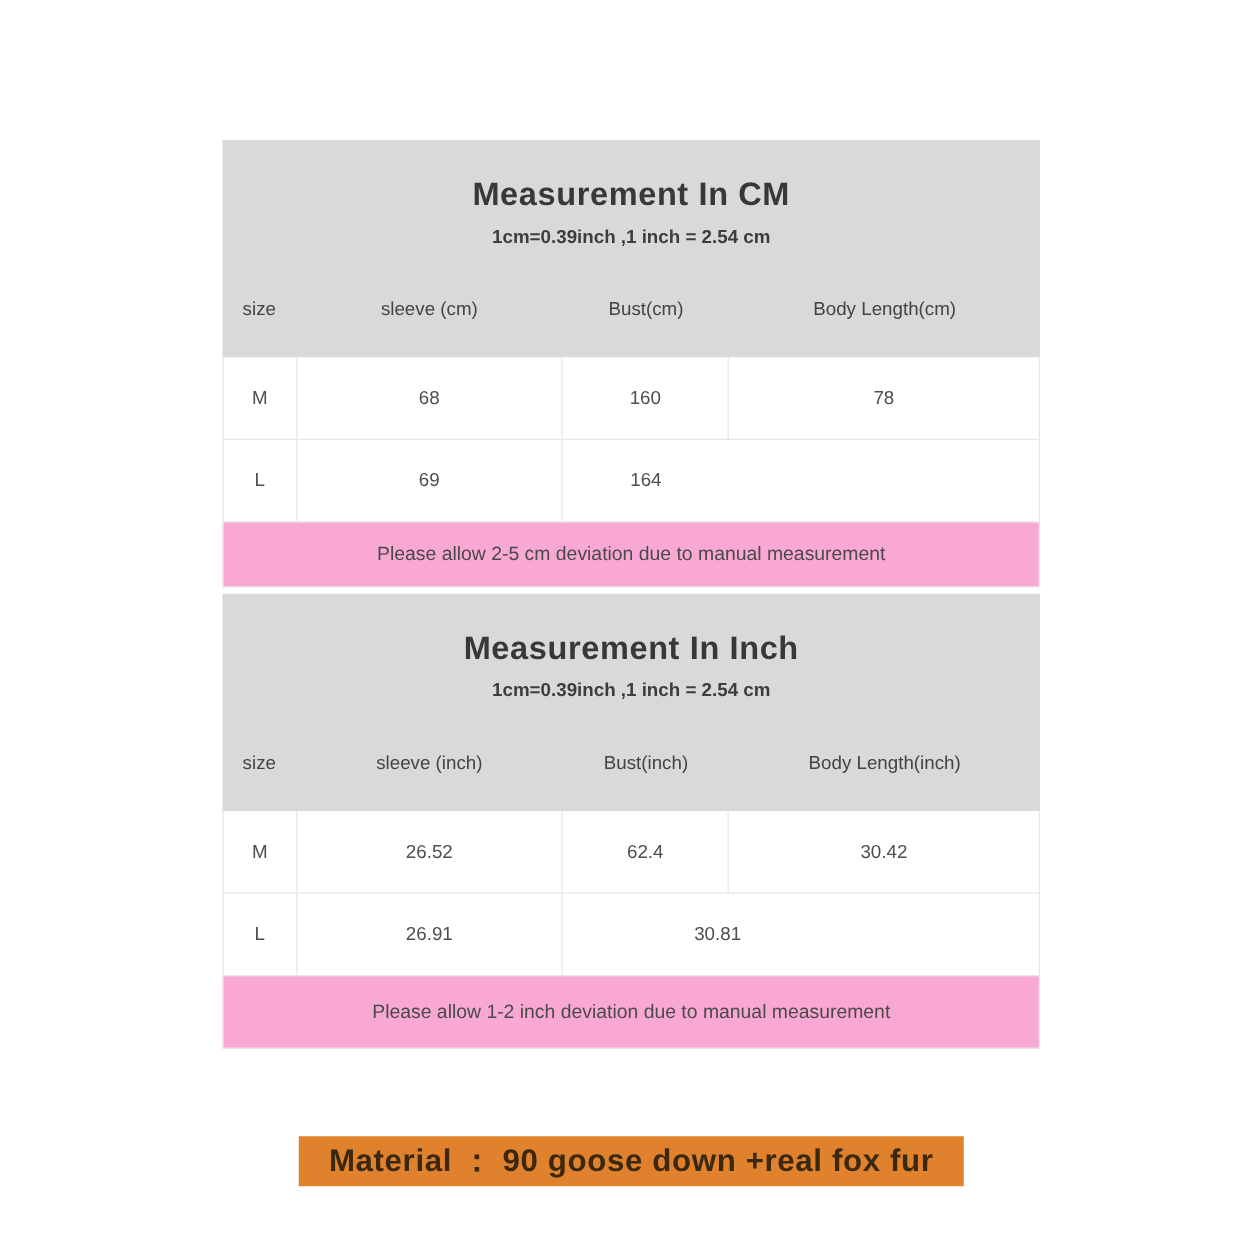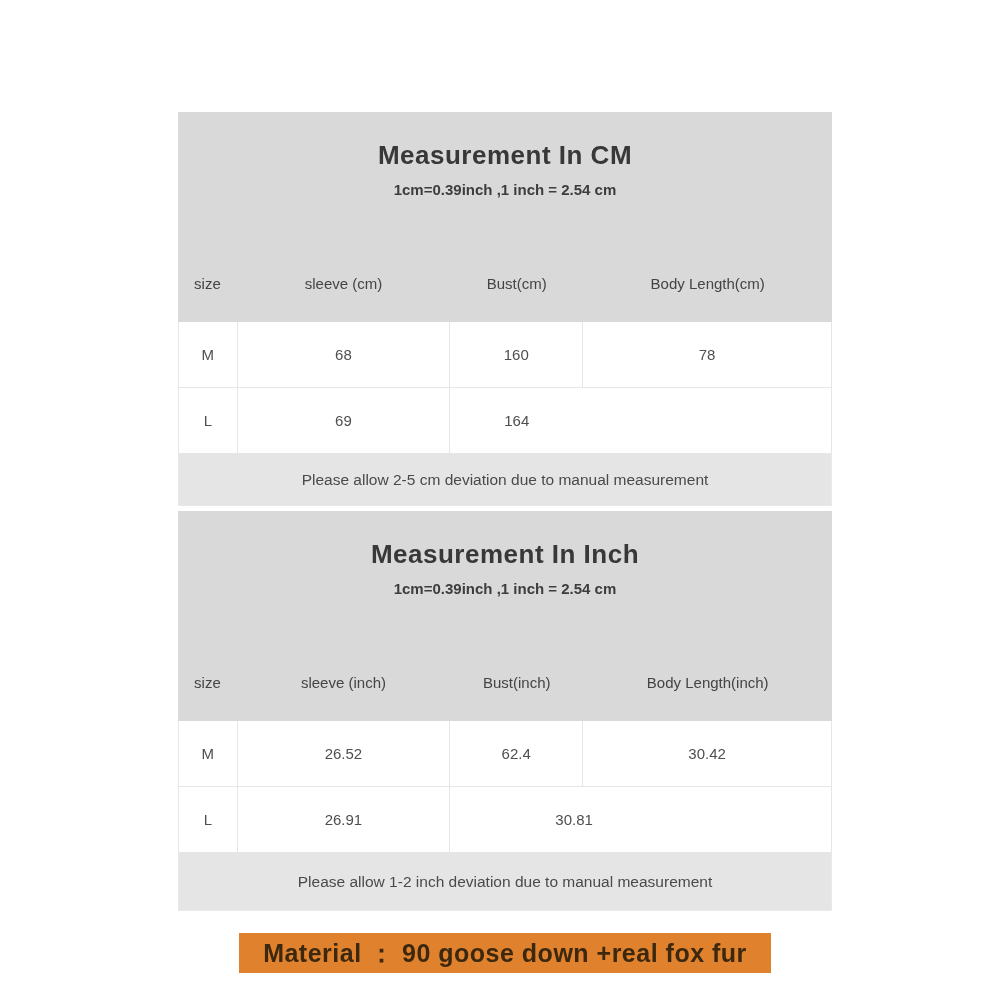--- a/index.html
+++ b/index.html
@@ -36,21 +36,20 @@
   .col-row {
     display: flex;
     margin-top: 38px;
     padding-bottom: 28px;
   }
   .col-cell {
     font-size: 15px;
     color: #444444;
     text-align: center;
     line-height: 20px;
-    margin-top: 36px;
   }
   .c-size   { width: 9%; }
   .c-sleeve { width: 32.6%; }
   .c-bust   { width: 20.4%; }
   .c-body   { width: 38%; }
   .data-table {
     border-left: 1px solid #e6e6e6;
     border-right: 1px solid #e6e6e6;
     background: #ffffff;
   }
@@ -66,21 +65,21 @@
     text-align: center;
     height: 100%;
     display: flex;
     align-items: center;
     justify-content: center;
   }
   .data-cell:not(:last-child) { border-right: 1px solid #e6e6e6; }
   .note-box {
     border: 1px solid #e9e9e9;
     border-top: none;
-    background: #e5e5e5;
+    background: #f9a8d4;
     text-align: center;
     padding: 13px 10px;
   }
   .note-line {
     font-size: 15.5px;
     color: #4a4a4a;
     line-height: 25px;
   }
   .note-single { padding: 16px 10px; }
   .gap { height: 5px; background: #ffffff; }
@@ -90,20 +89,21 @@
   }
   .material-banner {
     display: inline-block;
     background: #e0822d;
     color: #3c280f;
     font-size: 25px;
     font-weight: 700;
     line-height: 30px;
     padding: 5px 24px;
     letter-spacing: 0.5px;
+    margin-top: 48px;
   }
 </style>
 </head>
 <body>
 
 <div class="chart-container">
 
   <div class="gray-block">
     <div class="section-title">Measurement In CM</div>
     <div class="section-subtitle">1cm=0.39inch ,1 inch = 2.54 cm</div>

